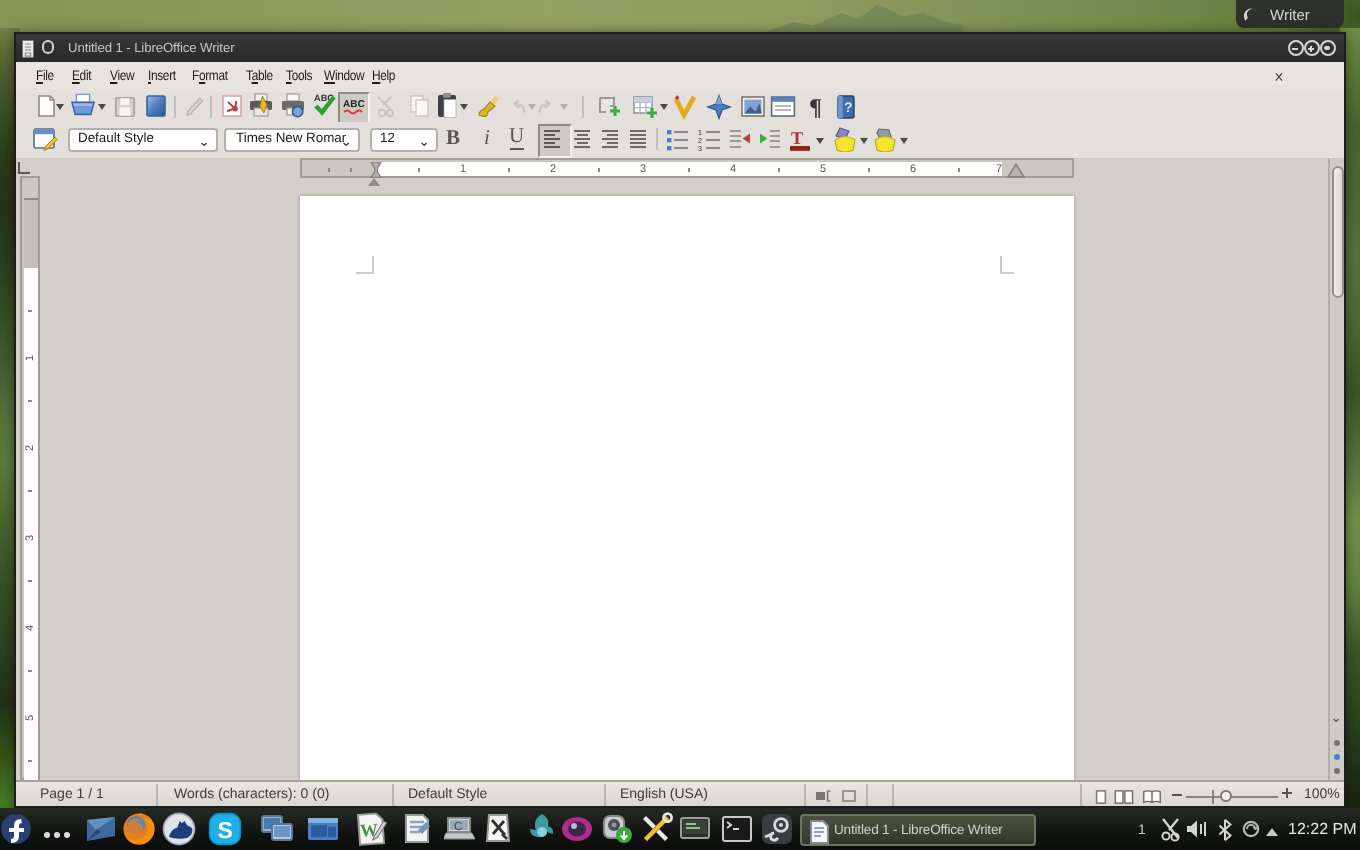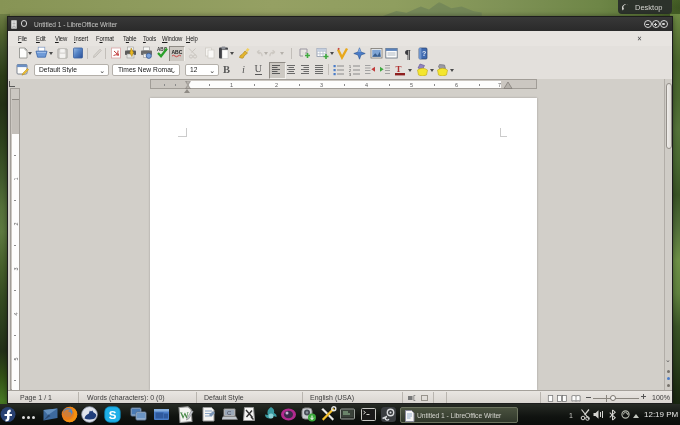--- a/index.html
+++ b/index.html
@@ -56,21 +56,21 @@
 </style></head>
 <body>
 <div id="wall"></div>
 <div id="mount"></div>
 <div style="position:absolute;left:0;top:14px;width:10px;height:411px;background:linear-gradient(#6f7f46 0%,#50622e 5%,#40522a 9%,#2c3d18 15%,#243216 22%,#2d401d 30%,#415a2c 40%,#55713a 47%,#5d7a40 53%,#48622c 61%,#364c22 69%,#2b3e1d 76%,#223018 82%,#325016 88%,#477824 94%,#2f4f14 100%)"></div>
 <div style="position:absolute;left:670px;top:14px;width:10px;height:411px;background:linear-gradient(#6f8c44 0%,#5a7636 6%,#49652c 12%,#4a682f 20%,#55743a 28%,#4a6a32 36%,#3a5526 44%,#52703a 52%,#6f9247 60%,#60833f 68%,#3b5527 76%,#2c421e 84%,#1d2c13 92%,#121c0c 100%)"></div>
 <div id="dtbox">
     <svg class="c" style="top:4px;left:4px;width:8px;height:8px" viewBox="0 0 10 10">
       <path d="M1 8 A4.5 4.5 0 0 1 8 2 A3.4 3.4 0 0 0 2.5 6 Z" fill="#cfcfcb"></path>
     </svg>
-    <span>Desktop</span>
+    <span>Writer</span>
   </div>
 <div id="win">
   <div id="tbar">
     <svg style="position:absolute;left:3px;top:2.5px" width="6" height="9" viewBox="0 0 6 9">
         <path d="M0.3 0.3 H5.7 V8.7 H0.3 Z" fill="#ececea"></path>
         <path d="M1.5 2 h3 M1.5 3.5 h3 M1.5 5 h3 M1.7 6.5 h2.6 v1.6 h-2.6 z" stroke="#8a8a8a" stroke-width=".6" fill="none"></path>
       </svg>
     <div style="position:absolute;left:12.5px;top:3px;width:6.5px;height:6.5px;border:1.2px solid #d4d4d4;border-radius:50%;box-sizing:border-box;"></div>
     <div class="ttl">Untitled 1 - LibreOffice Writer</div>
     <div style="position:absolute;left:635.5px;top:3px;width:8px;height:8px;border:1px solid #d6d6d6;border-radius:50%;box-sizing:border-box;">
@@ -500,15 +500,15 @@
       <path d="M8.5 4 v5 M10.5 3 v7" stroke="#d4d4d0" stroke-width="1"></path>
     </svg>
   <svg class="tray" style="left:607px;top:4.5px;width:11px;height:12px" viewBox="0 0 13 13">
       <path d="M6.5 0.5 v12 M6.5 0.5 l3.2 2.7 -6.5 6 M6.5 12.5 l3.2 -2.7 -6.5 -6" stroke="#d4d4d0" stroke-width="1.2" fill="none"></path>
     </svg>
   <svg class="tray" style="left:621px;top:6px;width:9px;height:9px" viewBox="0 0 13 13">
       <circle cx="6.5" cy="6.5" r="5.2" fill="none" stroke="#b4b8ac" stroke-width="1.6"></circle>
       <path d="M3.5 6.5 a3 3 0 0 1 6 0 m-1.2 -2 l1.2 2 2 -1.2" stroke="#b4b8ac" stroke-width="1.3" fill="none"></path>
     </svg>
   <div style="position:absolute;left:633px;top:10px;width:0;height:0;border-left:3.5px solid transparent;border-right:3.5px solid transparent;border-bottom:4.5px solid #c4c8c0"></div>
-  <div id="clock">12:19 PM</div>
+  <div id="clock">12:22 PM</div>
 </div>
 <div id="winborder"></div>
 
 </body></html>

